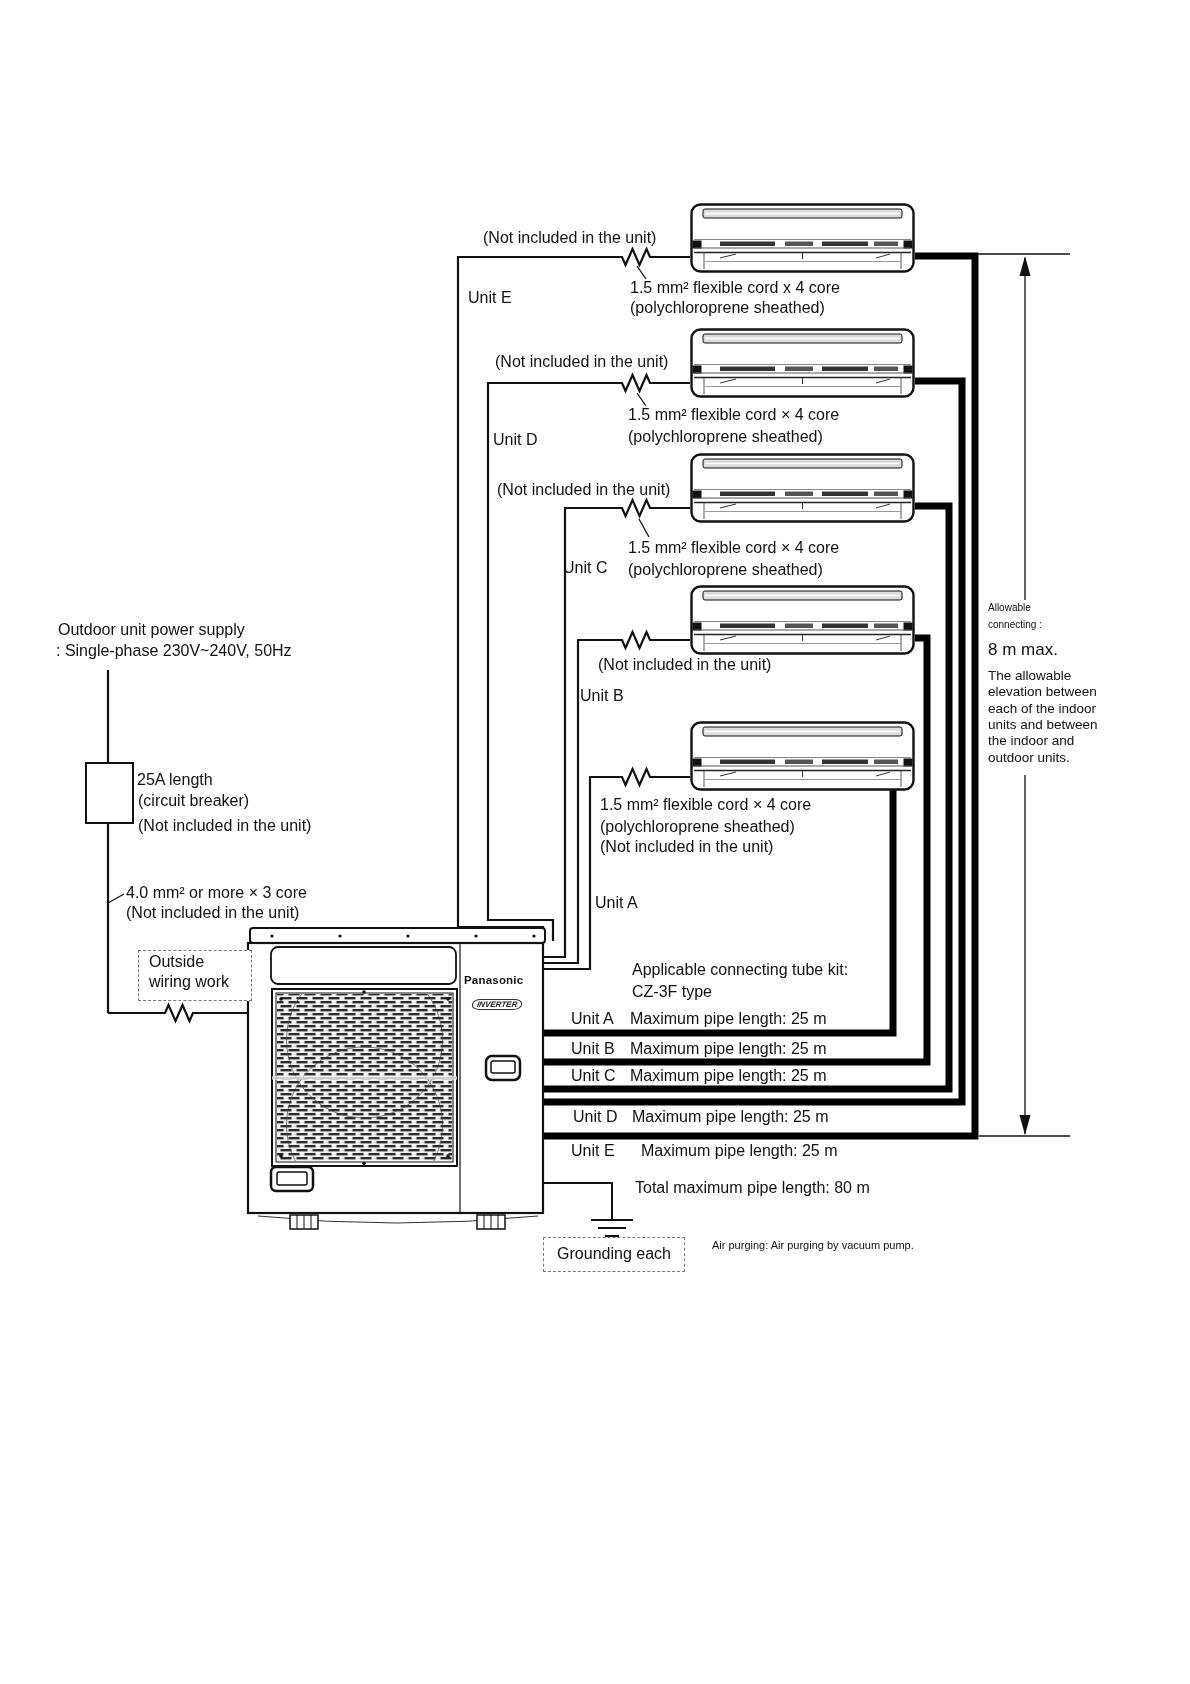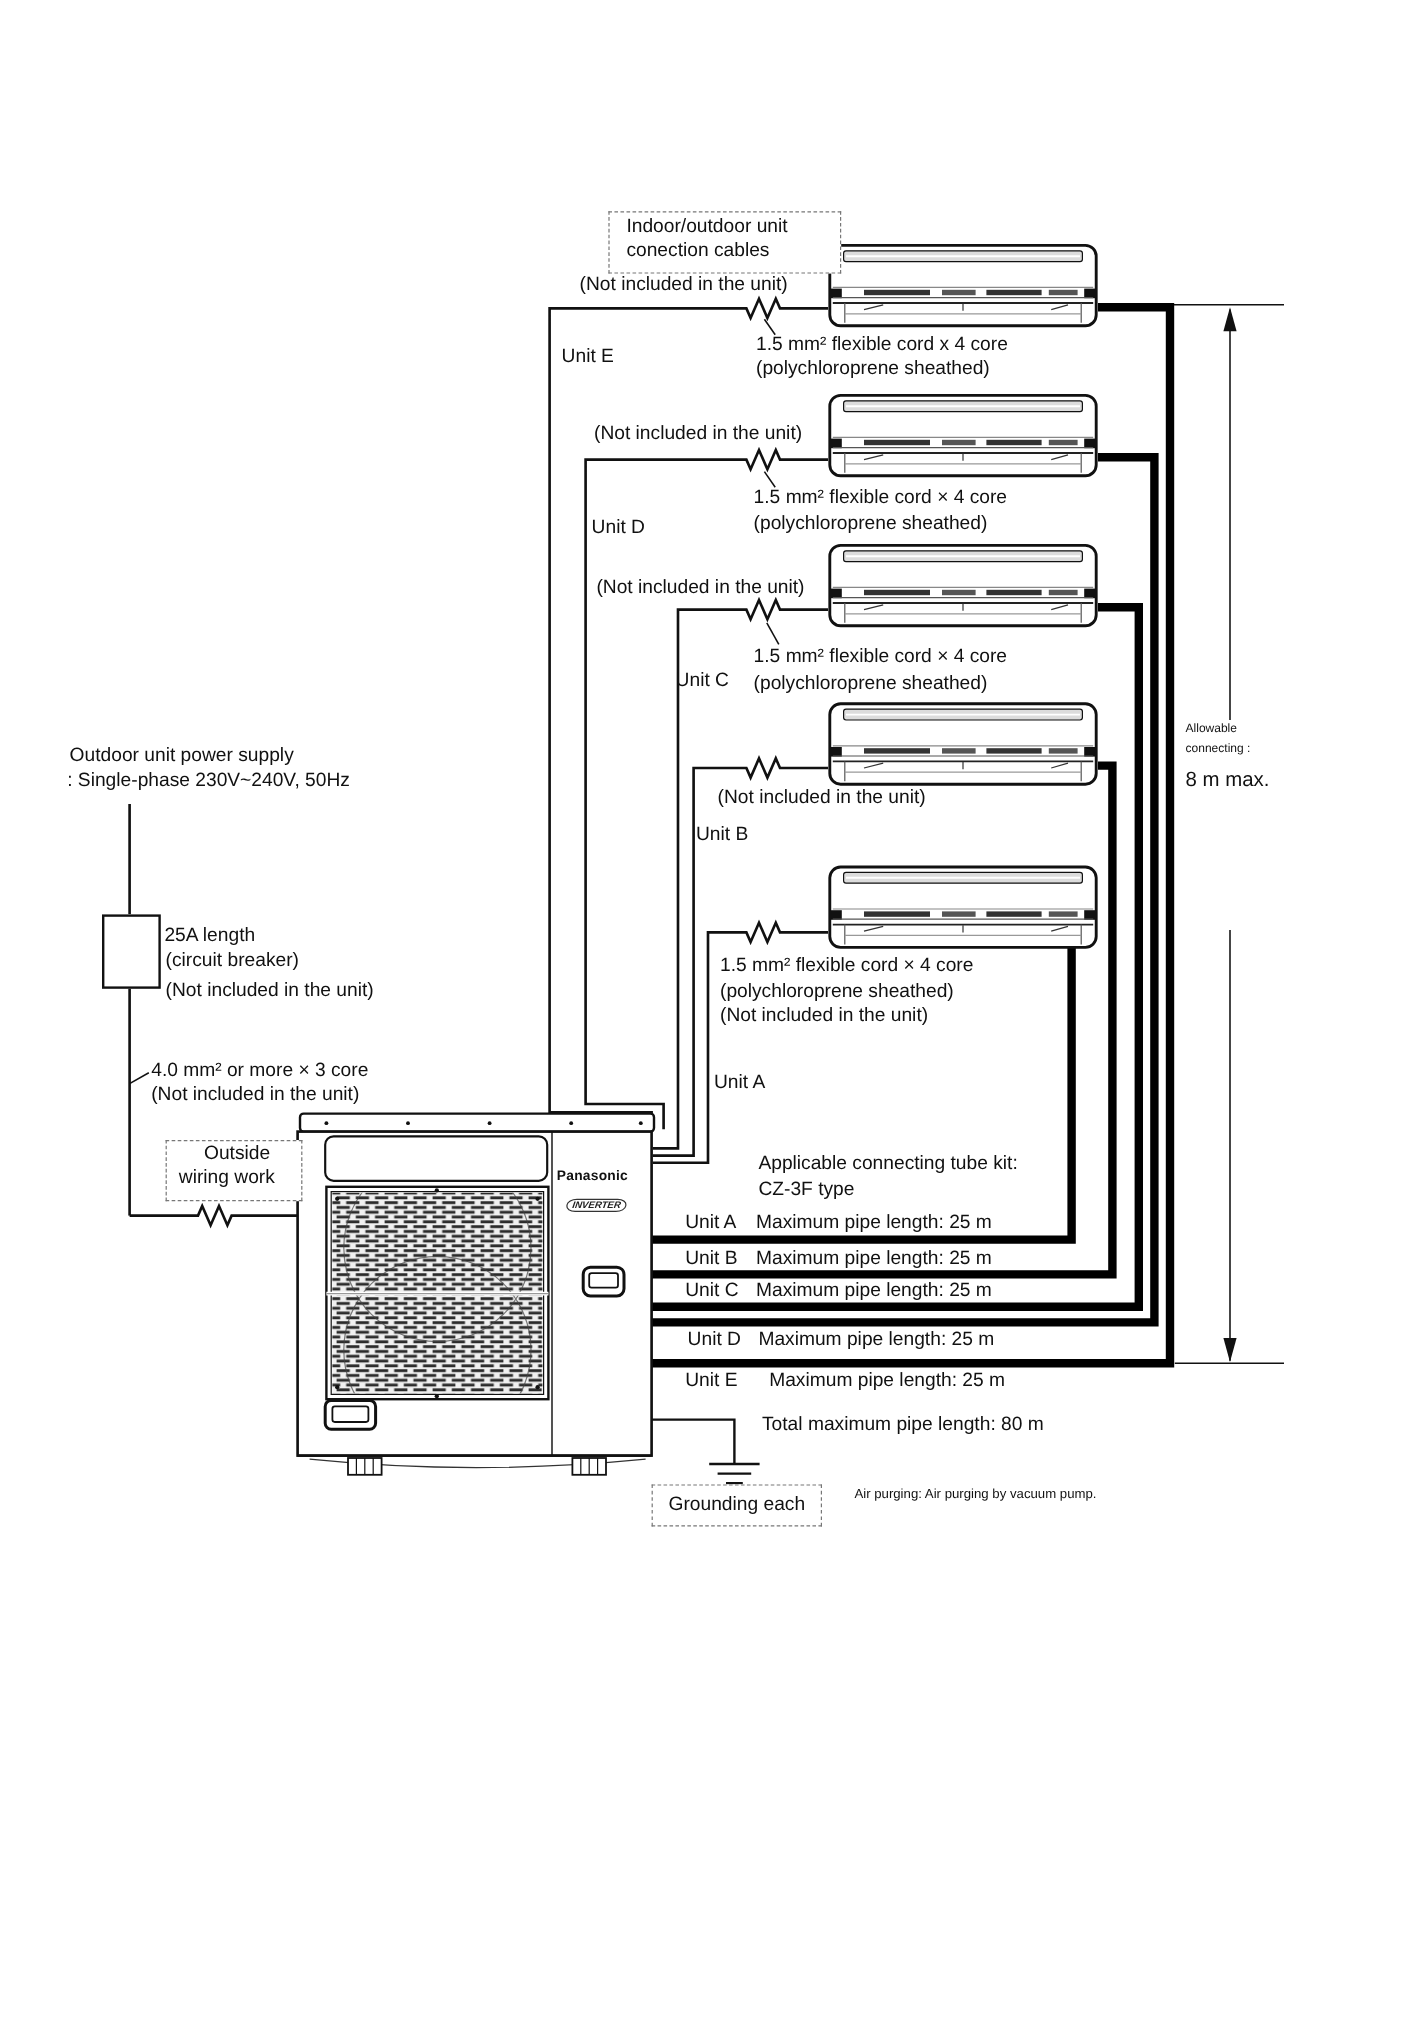--- a/index.html
+++ b/index.html
@@ -147,24 +147,20 @@
         <line x1="304" y1="1215" x2="304" y2="1229" stroke-width="1"></line>
         <line x1="311" y1="1215" x2="311" y2="1229" stroke-width="1"></line>
         <rect x="477" y="1215" width="28" height="14" stroke-width="1.5"></rect>
         <line x1="484" y1="1215" x2="484" y2="1229" stroke-width="1"></line>
         <line x1="491" y1="1215" x2="491" y2="1229" stroke-width="1"></line>
         <line x1="498" y1="1215" x2="498" y2="1229" stroke-width="1"></line>
       </g>
     </g>
   </svg>
 
-  <div class="dashedbox" style="left:507px;top:176px;width:178px;height:48px;padding:2px 0 0 14px;">
-    <span class="t" style="position:static;display:block;">Indoor/outdoor unit</span>
-    <span class="t" style="position:static;display:block;">conection cables</span>
-  </div>
 
   <div class="t" style="left:483px;top:228px;">(Not included in the unit)</div>
   <div class="t" style="left:630px;top:278px;">1.5 mm² flexible cord x 4 core</div>
   <div class="t" style="left:630px;top:298px;">(polychloroprene sheathed)</div>
   <div class="t" style="left:468px;top:288px;">Unit E</div>
 
   <div class="t" style="left:495px;top:352px;">(Not included in the unit)</div>
   <div class="t" style="left:628px;top:405px;">1.5 mm² flexible cord × 4 core</div>
   <div class="t" style="left:628px;top:427px;">(polychloroprene sheathed)</div>
   <div class="t" style="left:493px;top:430px;">Unit D</div>
@@ -187,21 +183,21 @@
 
   <div class="solidbox" style="left:85px;top:762px;width:45px;height:58px;"></div>
   <div class="t" style="left:137px;top:770px;">25A length</div>
   <div class="t" style="left:138px;top:791px;">(circuit breaker)</div>
   <div class="t" style="left:138px;top:816px;">(Not included in the unit)</div>
 
   <div class="t" style="left:126px;top:883px;">4.0 mm² or more × 3 core</div>
   <div class="t" style="left:126px;top:903px;">(Not included in the unit)</div>
 
   <div class="dashedbox" style="left:138px;top:950px;width:102px;height:48px;padding:1px 0 0 10px;">
-    <span class="t" style="position:static;display:block;margin-left:21px;">Outside</span>
+    <span class="t" style="position:static;display:block;">Outside</span>
     <span class="t" style="position:static;display:block;">wiring work</span>
   </div>
 
   <div class="brand" style="left:464px;top:974px;">Panasonic</div>
   <div class="inverter" style="left:472px;top:999px;">INVERTER</div>
 
   <div class="t" style="left:632px;top:960px;">Applicable connecting tube kit:</div>
   <div class="t" style="left:632px;top:982px;">CZ-3F type</div>
 
   <div class="t" style="left:571px;top:1009px;">Unit A</div>
@@ -218,14 +214,15 @@
   <div class="t" style="left:635px;top:1178px;">Total maximum pipe length: 80 m</div>
 
   <div class="dashedbox" style="left:543px;top:1237px;width:140px;height:33px;">
     <span class="t gbox-label" style="position:static;line-height:31px;">Grounding each</span>
   </div>
   <div class="t" style="left:712px;top:1239px;font-size:11px;">Air purging: Air purging by vacuum pump.</div>
 
   <div class="t fs14" style="left:988px;top:602px;">Allowable</div>
   <div class="t fs14" style="left:988px;top:619px;">connecting :</div>
   <div class="t fs17" style="left:988px;top:640px;">8 m max.</div>
+  <div class="t fs13 wrap" style="left:988px;top:668px;width:114px;">The allowable elevation between each of the indoor units and between the indoor and outdoor units.</div>
 
 </div>
 
 </body></html>

